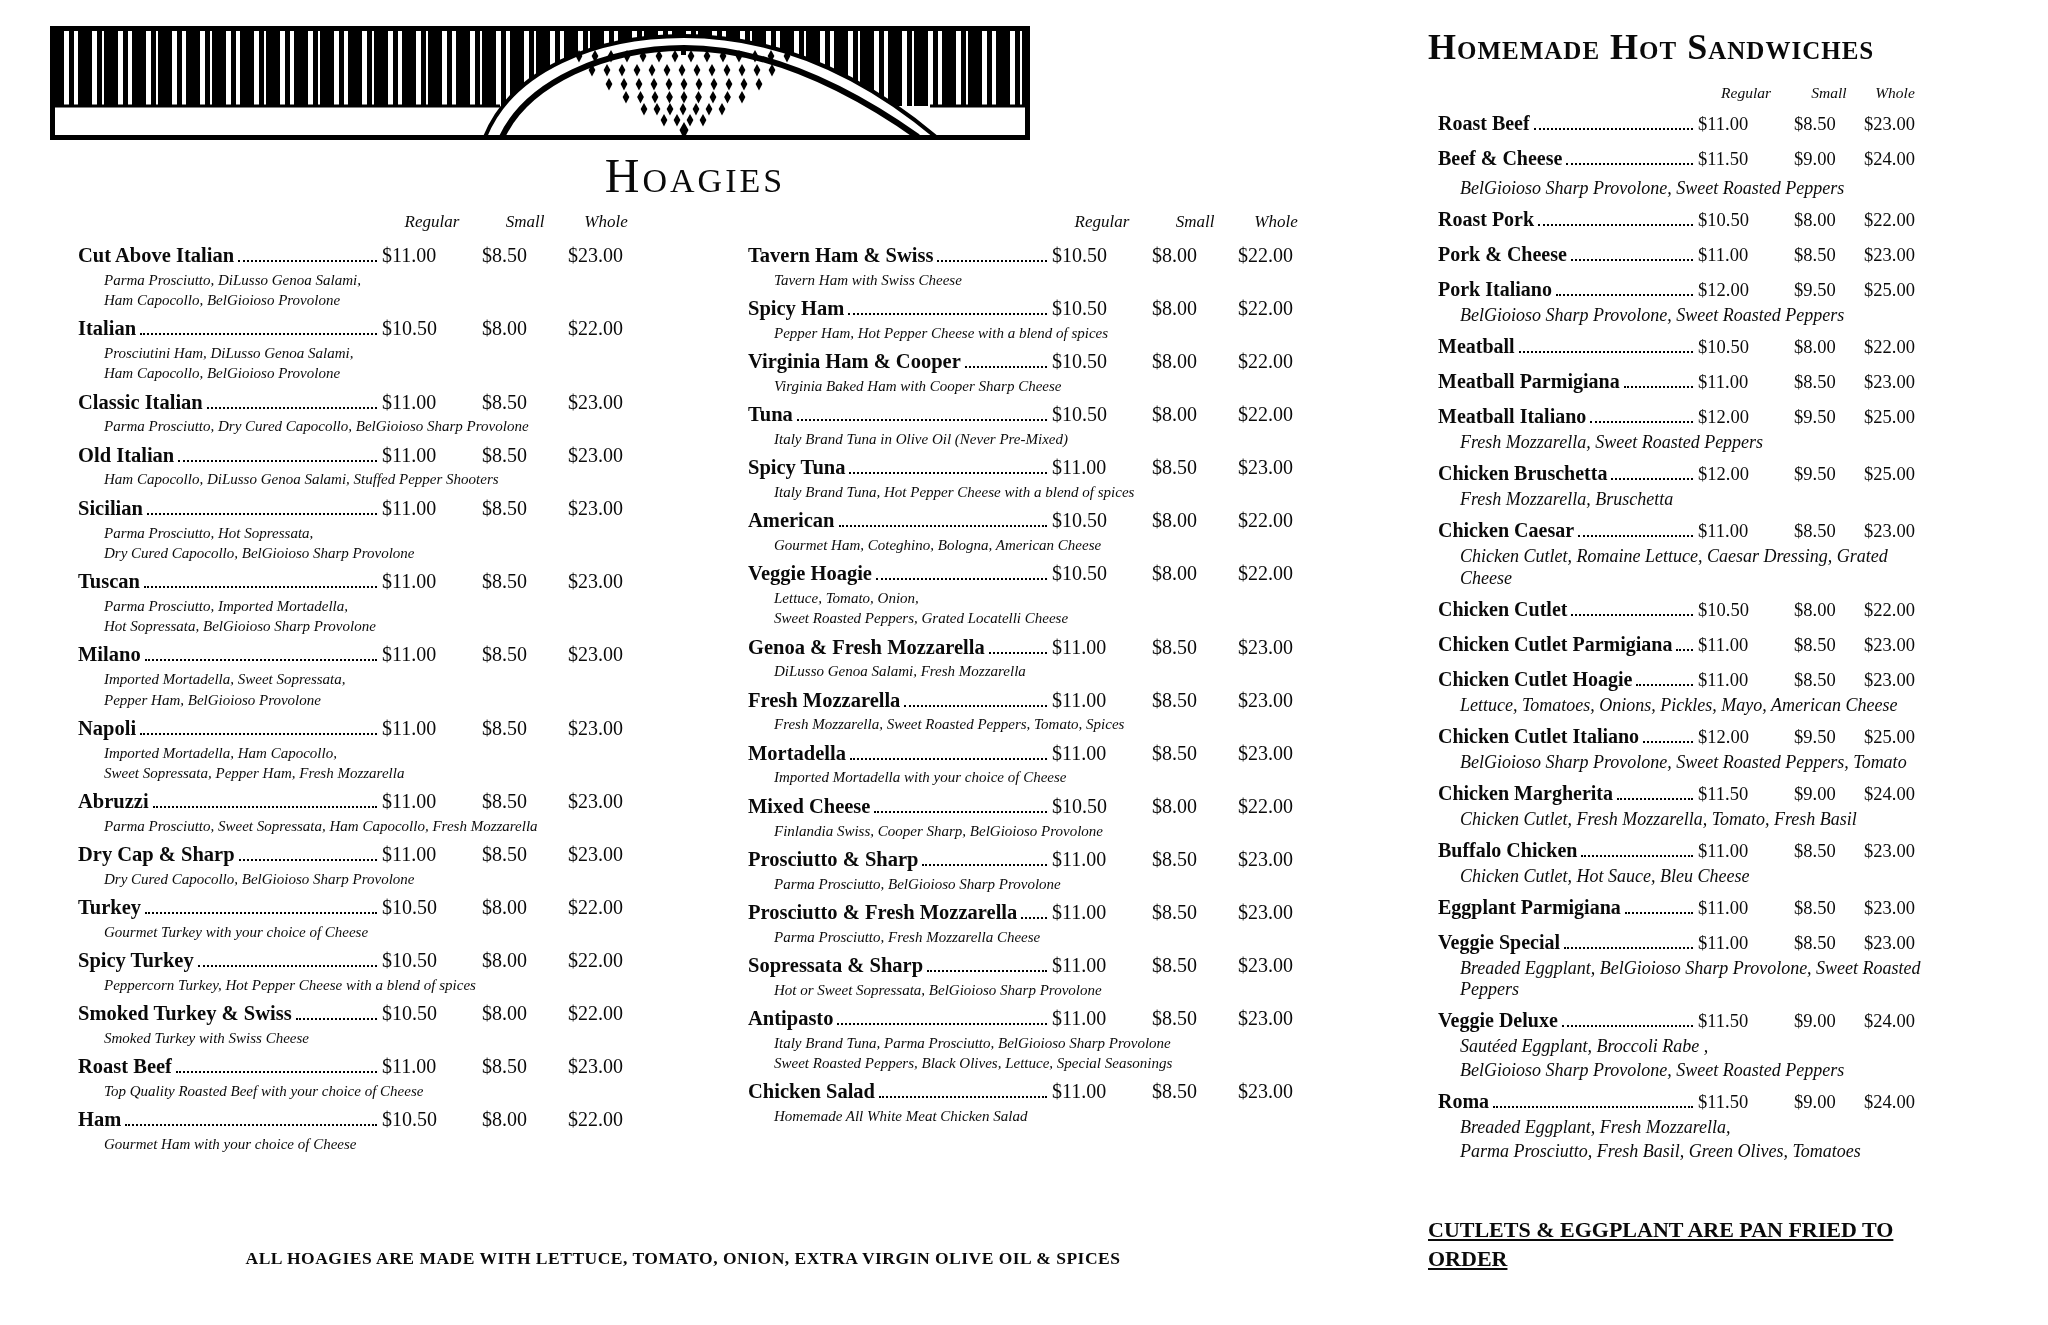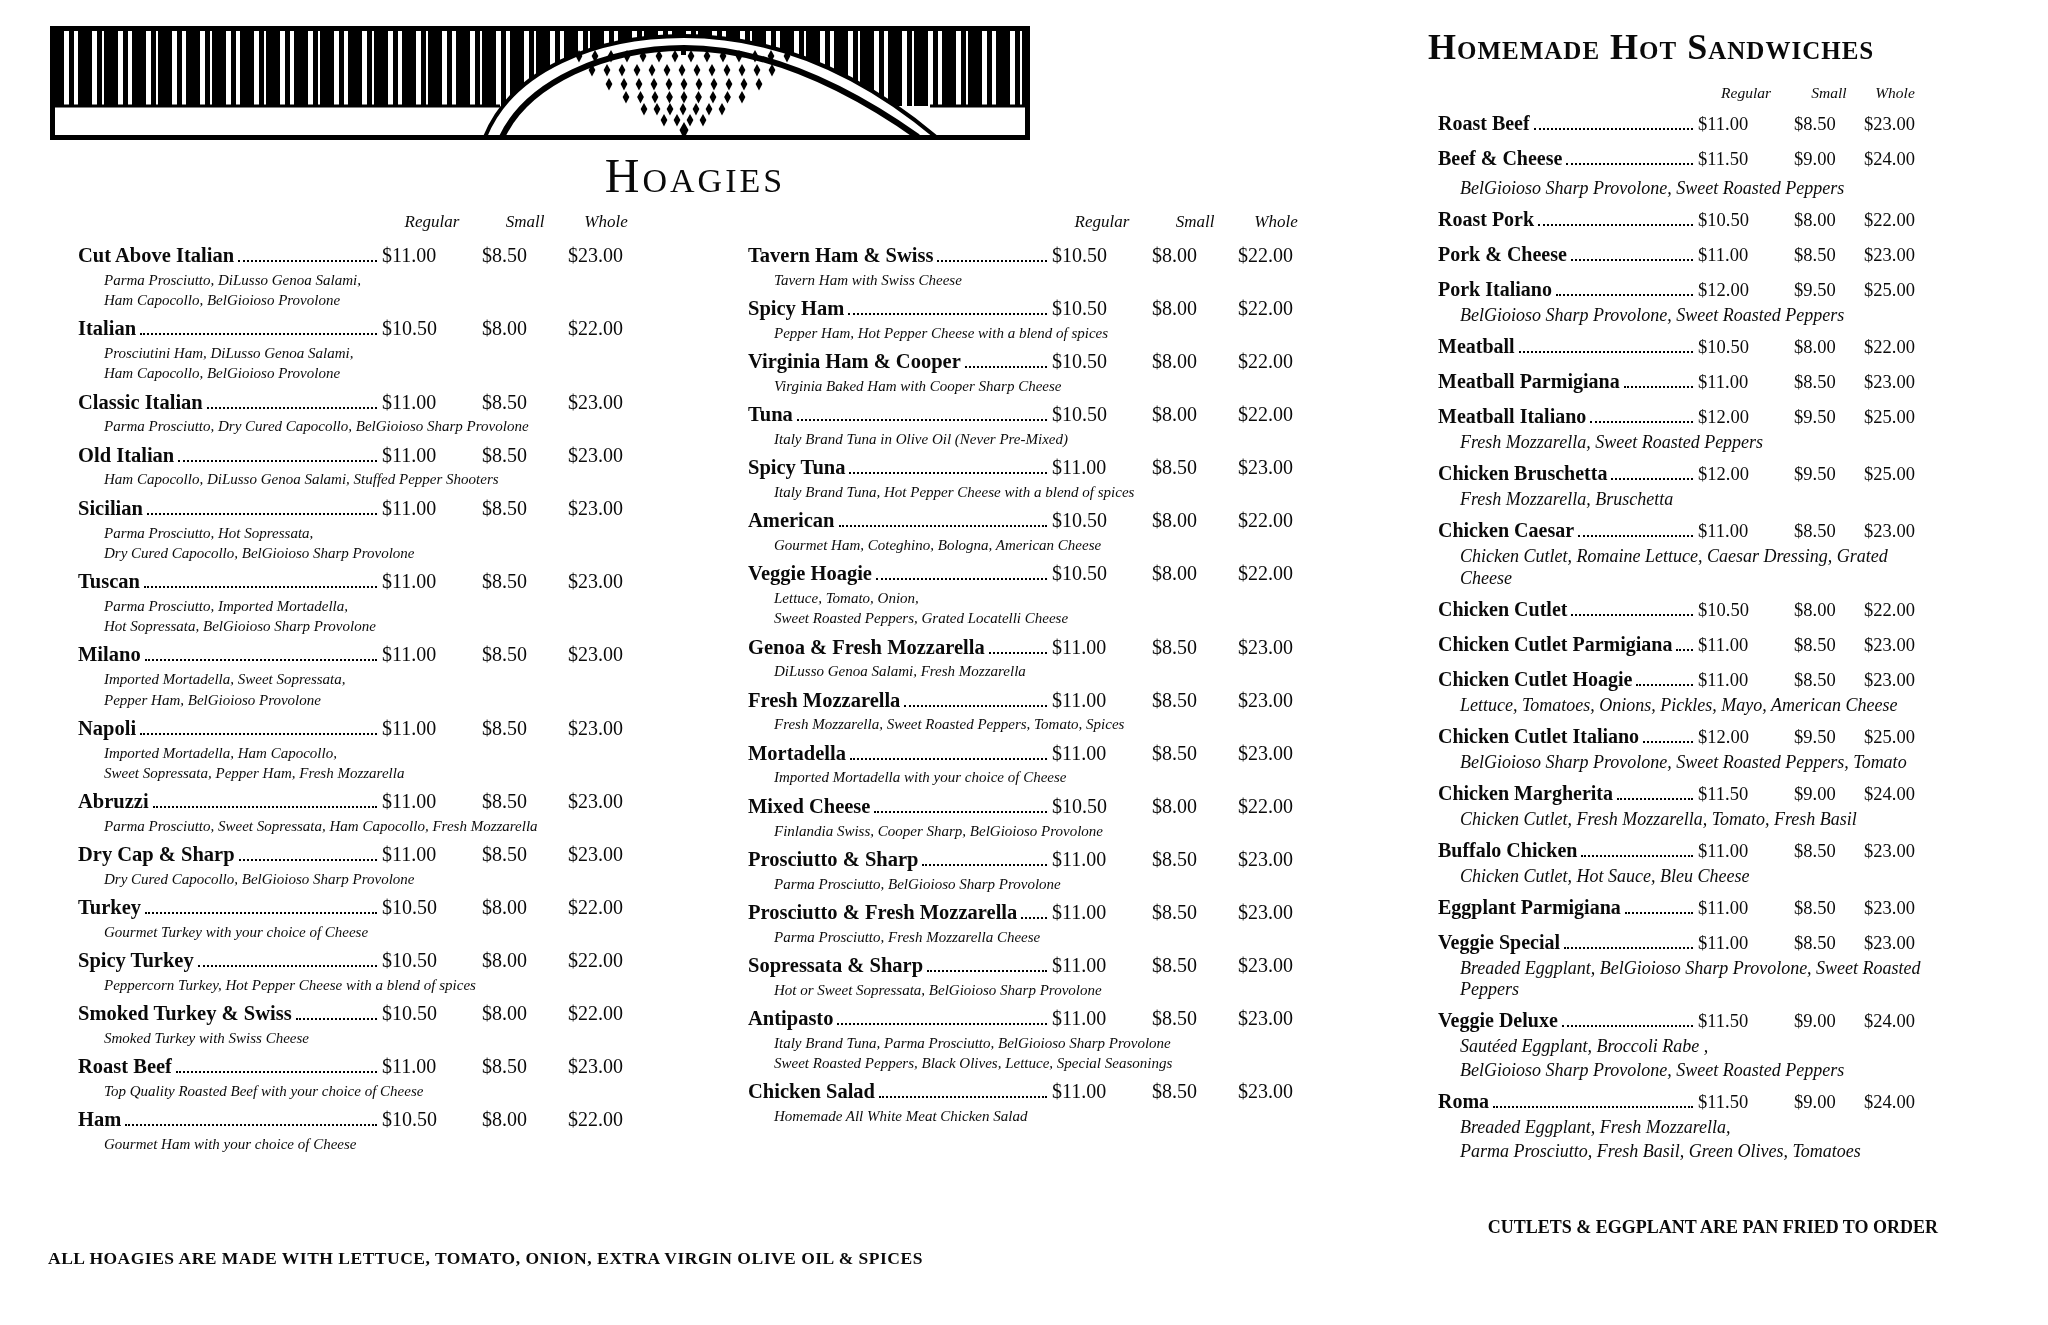--- a/index.html
+++ b/index.html
@@ -38,26 +38,26 @@
   #hotcol .nm{font-size:20px;line-height:1.55;}
   .dots{flex:1;min-width:6px;border-bottom:2.6px dotted #000;margin:0 5px 6px 4px;}
   .p{flex-shrink:0;font-size:20px;text-align:left;}
   #hotcol .p{font-size:18.5px;}
   .c1 .reg,.c2 .reg{width:100px;} .c1 .sm,.c2 .sm{width:86px;} .c1 .wh,.c2 .wh{width:76px;}
   .ch .reg{width:96px;} .ch .sm{width:70px;} .ch .wh{width:62px;}
   .desc{font-style:italic;font-size:15px;line-height:1.22;margin:0 0 2px 26px;}
   #hotcol .desc{font-size:18px;margin-left:22px;}
   
   .hoagies-footer{
-    position:absolute;left:48px;top:1248px;width:1270px;
+    position:absolute;left:48px;top:1248px;width:1270px;text-align:center;
     font-weight:bold;font-size:17.5px;letter-spacing:0.5px;
   }
   .hot-footer{
-    position:absolute;left:1428px;top:1216px;width:510px;text-align:right;
-    font-weight:bold;font-size:18px;
+    position:absolute;left:1428px;top:1216px;width:510px;text-align:left;
+    font-weight:bold;font-size:22px;text-decoration:underline;
   }
   .hot-footer .fl{line-height:1.3;}
   .hot-footer .fl:first-child{margin-bottom:7px;}
 </style>
 </head>
 <body>
 
 <svg class="banner" viewBox="0 0 980 114" aria-hidden="true">
   <defs>
     <pattern id="keys" width="54" height="114" patternUnits="userSpaceOnUse">

